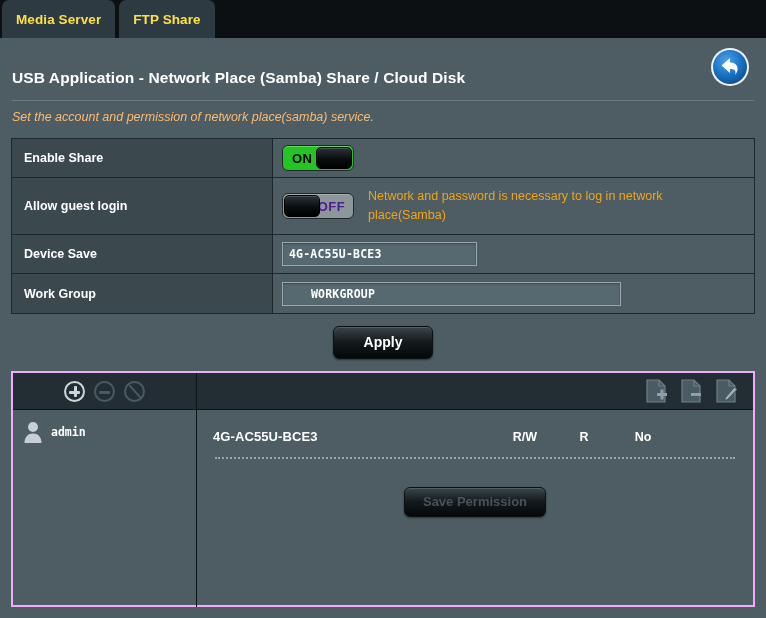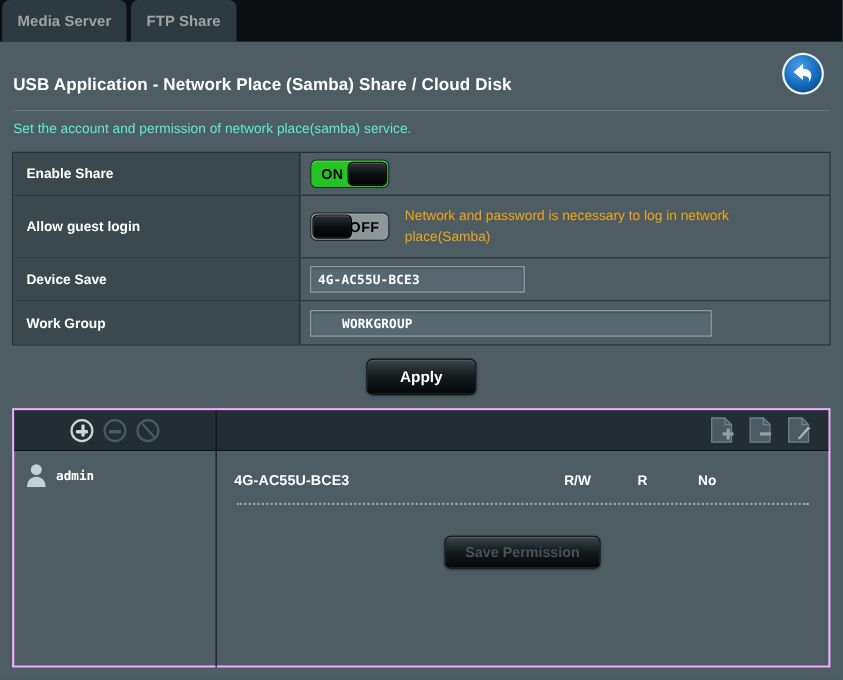--- a/index.html
+++ b/index.html
@@ -38,21 +38,21 @@
     font-size: 13.5px;
     font-weight: bold;
     border-radius: 7px 7px 0 0;
     white-space: nowrap;
     letter-spacing: .1px;
     cursor: pointer;
     user-select: none;
   }
   .tab.inactive {
     background: #2d3a41;
-    color: #a3a3a3;
+    color: #fde047;
   }
   .tab.active {
     background: #4d5d63;
     color: #ffffff;
   }
   .tab.t1 { margin-left: 2px; }
   .tab.t2 { margin-left: 4px; }
   .tab.t3 { margin-left: 4px; }
 
   
@@ -74,21 +74,22 @@
   .head-rule {
     position: absolute;
     left: 12px; top: 62px;
     width: 742px; height: 1px;
     background: #6b797e;
   }
   .page-sub {
     position: absolute;
     left: 12px; top: 72px;
     font-size: 12.5px;
-    color: #5eead4;
+    color: #fdba74;
+    font-style: italic;
   }
 
   
   .backbtn {
     position: absolute;
     right: 16px; top: 9px;
     width: 40px; height: 40px;
     border-radius: 50%;
     cursor: pointer;
   }
@@ -154,21 +155,21 @@
   }
   .toggle .tlabel {
     position: absolute;
     top: 0; height: 100%;
     display: flex; align-items: center;
     font-size: 13px; font-weight: bold;
     color: #000000;
     letter-spacing: .4px;
   }
   .toggle.on .tlabel { left: 9px; }
-  .toggle.off .tlabel { right: 8px; color: #000000; }
+  .toggle.off .tlabel { right: 8px; color: #4c1d95; }
   .toggle .knob {
     position: absolute;
     top: 1px;
     width: 36px; height: 22px;
     border-radius: 5px;
     background: linear-gradient(#2b3338, #0a0d0f 55%, #000 100%);
     border: 1px solid #000;
     box-shadow: inset 0 1px 0 rgba(255,255,255,.16);
   }
   .toggle.on .knob  { right: 1px; }
@@ -189,21 +190,21 @@
     font-family: "DejaVu Sans Mono", monospace;
     font-size: 11.5px;
     font-weight: bold;
     letter-spacing: .2px;
     padding: 3px 6px;
     height: 24px;
     outline: none;
     box-shadow: inset 0 1px 2px rgba(0,0,0,.3);
   }
   .tinput.dev { width: 195px; }
-  .tinput.wg  { width: 365px; padding-left: 28px; }
+  .tinput.wg  { width: 339px; padding-left: 28px; }
 
   
   .applywrap {
     position: absolute;
     left: 0; top: 326px;
     width: 766px;
     display: flex;
     justify-content: center;
   }
   .btn-dark {

